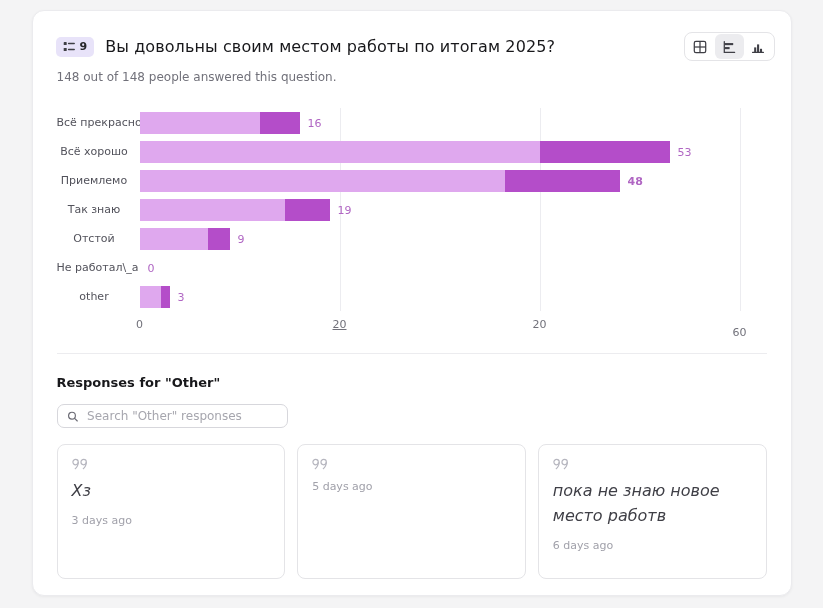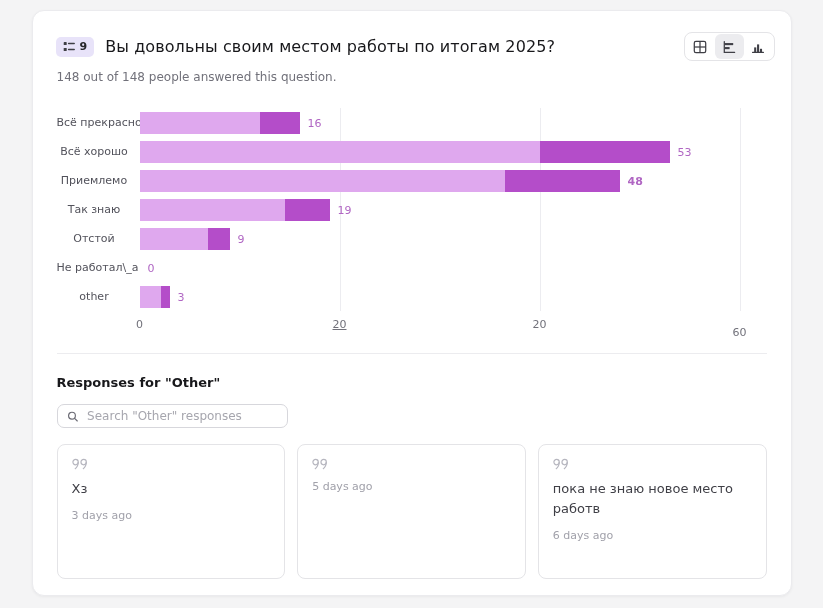--- a/index.html
+++ b/index.html
@@ -49,21 +49,21 @@
   }
   .search-box input{border:none;outline:none;font-size:12px;color:#3f3f46;width:100%;font-family:inherit;background:transparent;}
   .search-box input::placeholder{color:#a6a6ae;}
 
   .cards{display:grid;grid-template-columns:repeat(3,1fr);gap:12px;margin:16px 24px 0;}
   .response-card{
     border:1px solid #e4e4e7;border-radius:8px;padding:13px 14px;min-height:135px;
     box-sizing:border-box;background:#fff;
   }
   .quote-icon{display:block;margin-bottom:9px;}
-  .response-text{font-size:13px;color:#3f3f46;line-height:1.55;margin:0;}
+  .response-text{font-size:16px;color:#3f3f46;line-height:1.55;margin:0;font-style:italic;}
   .response-time{font-size:11px;color:#a1a1aa;margin-top:10px;}
 </style>
 </head>
 <body>
 
 <div class="card">
   <div class="card-header">
     <div class="header-left">
       <span class="badge">
         <svg width="12" height="12" viewBox="0 0 12 12">

